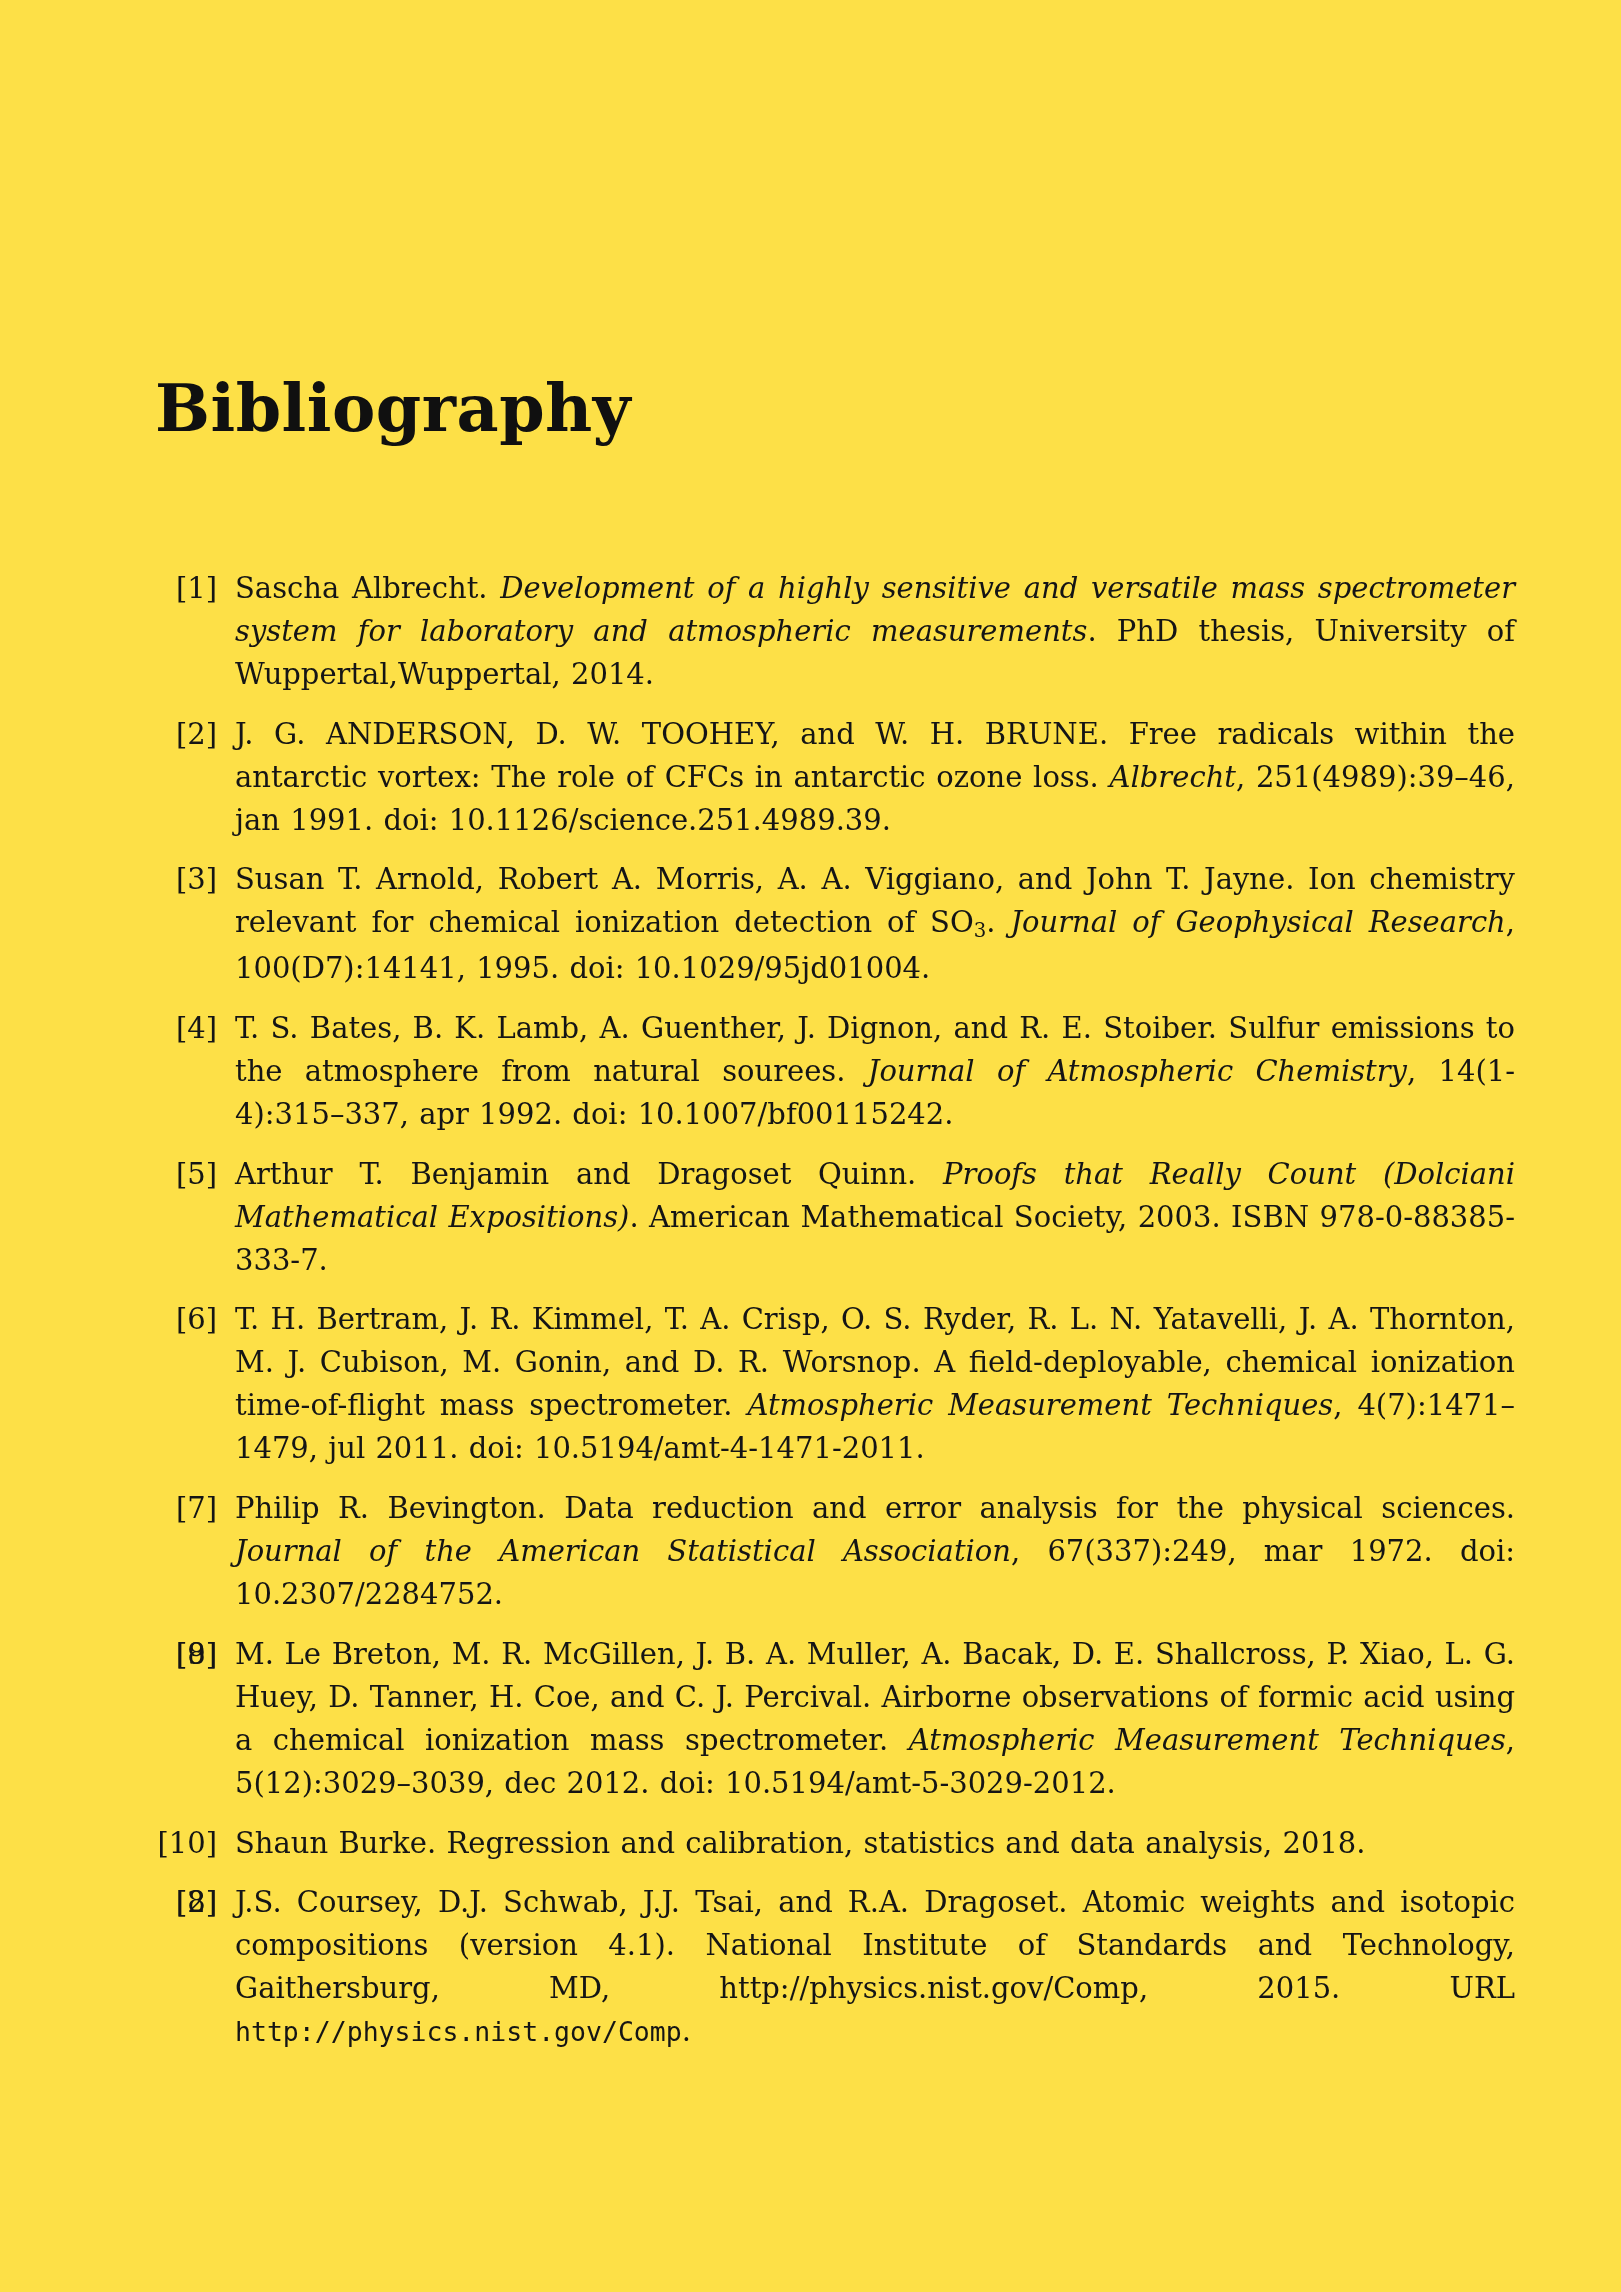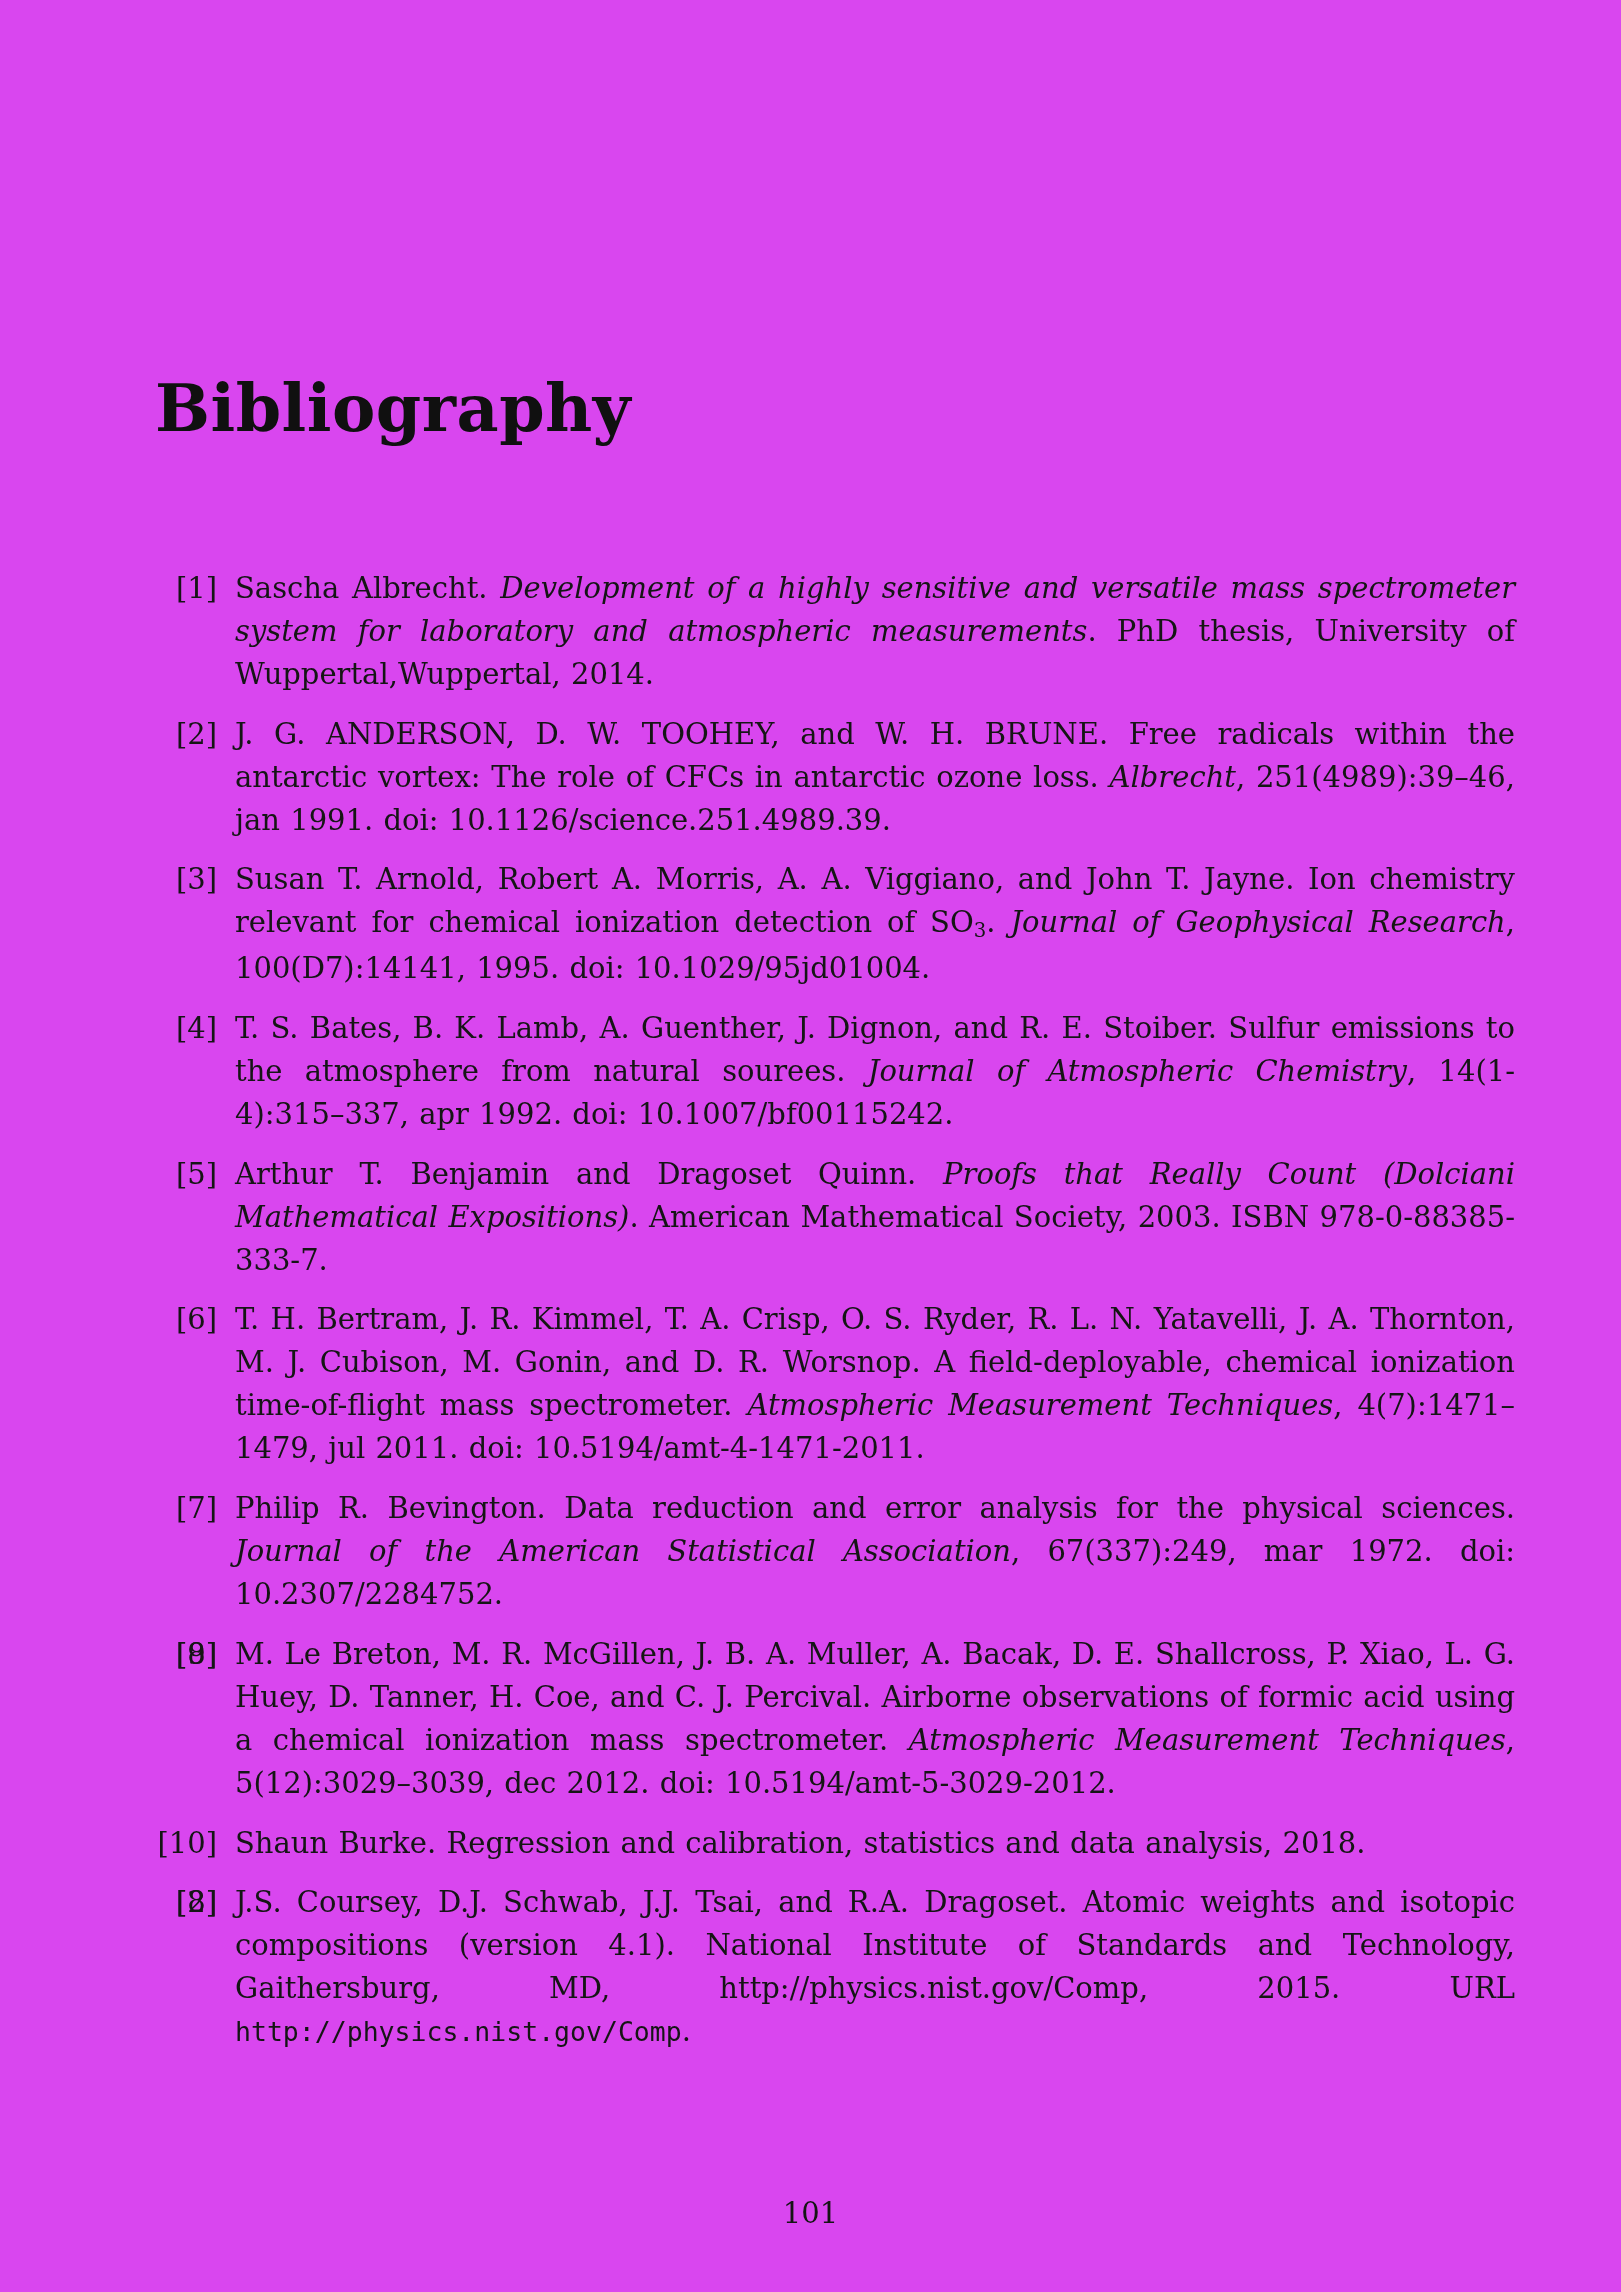--- a/index.html
+++ b/index.html
@@ -1,20 +1,20 @@
 <!DOCTYPE html>
 <html><head>
 <meta charset="utf-8">
 <style>
   html, body { margin: 0; padding: 0; background: #ffffff; }
   .page {
     position: relative;
     width: 1621px;
     height: 2293px;
-    background: #d946ef;
+    background: #fde047;
     color: #151515;
     font-family: "DejaVu Serif", "Liberation Serif", serif;
     overflow: hidden;
   }
   .chapter-title {
     position: absolute;
     left: 155px;
     top: 370px;
     margin: 0;
     font-size: 65px;
@@ -78,15 +78,14 @@
       <div class="ref"><span class="ref-label">[5]</span><span><span>Arthur T. Benjamin and Dragoset Quinn. </span><span class="it">Proofs that Really Count (Dolciani Mathematical Expositions)</span><span>. American Mathematical Society, 2003. ISBN 978-0-88385-333-7.</span></span></div>
       <div class="ref"><span class="ref-label">[6]</span><span><span>T. H. Bertram, J. R. Kimmel, T. A. Crisp, O. S. Ryder, R. L. N. Yatavelli, J. A. Thornton, M. J. Cubison, M. Gonin, and D. R. Worsnop. A field-deployable, chemical ionization time-of-flight mass spectrometer. </span><span class="it">Atmospheric Measurement Techniques</span><span>, 4(7):1471–1479, jul 2011. doi: 10.5194/amt-4-1471-2011.</span></span></div>
       <div class="ref"><span class="ref-label">[7]</span><span><span>Philip R. Bevington. Data reduction and error analysis for the physical sciences. </span><span class="it">Journal of the American Statistical Association</span><span>, 67(337):249, mar 1972. doi: 10.2307/2284752.</span></span></div>
       <div class="ref"><span class="ref-label">[8]</span></div>
       <div class="ref"><span class="ref-label">[9]</span><span><span>M. Le Breton, M. R. McGillen, J. B. A. Muller, A. Bacak, D. E. Shallcross, P. Xiao, L. G. Huey, D. Tanner, H. Coe, and C. J. Percival. Airborne observations of formic acid using a chemical ionization mass spectrometer. </span><span class="it">Atmospheric Measurement Techniques</span><span>, 5(12):3029–3039, dec 2012. doi: 10.5194/amt-5-3029-2012.</span></span></div>
       <div class="ref"><span class="ref-label">[10]</span><span><span>Shaun Burke. Regression and calibration, statistics and data analysis, 2018.</span></span></div>
       <div class="ref"><span class="ref-label">[8]</span></div>
       <div class="ref"><span class="ref-label">[2]</span><span><span>J.S. Coursey, D.J. Schwab, J.J. Tsai, and R.A. Dragoset. Atomic weights and isotopic compositions (version 4.1). National Institute of Standards and Technology, Gaithersburg, MD, http://physics.nist.gov/Comp, 2015. URL </span><span class="mono">http://physics.nist.gov/Comp</span><span>.</span></span></div>
     </div>
 
-  <div class="page-number">101</div>
 </div>
 
 
 </body></html>

